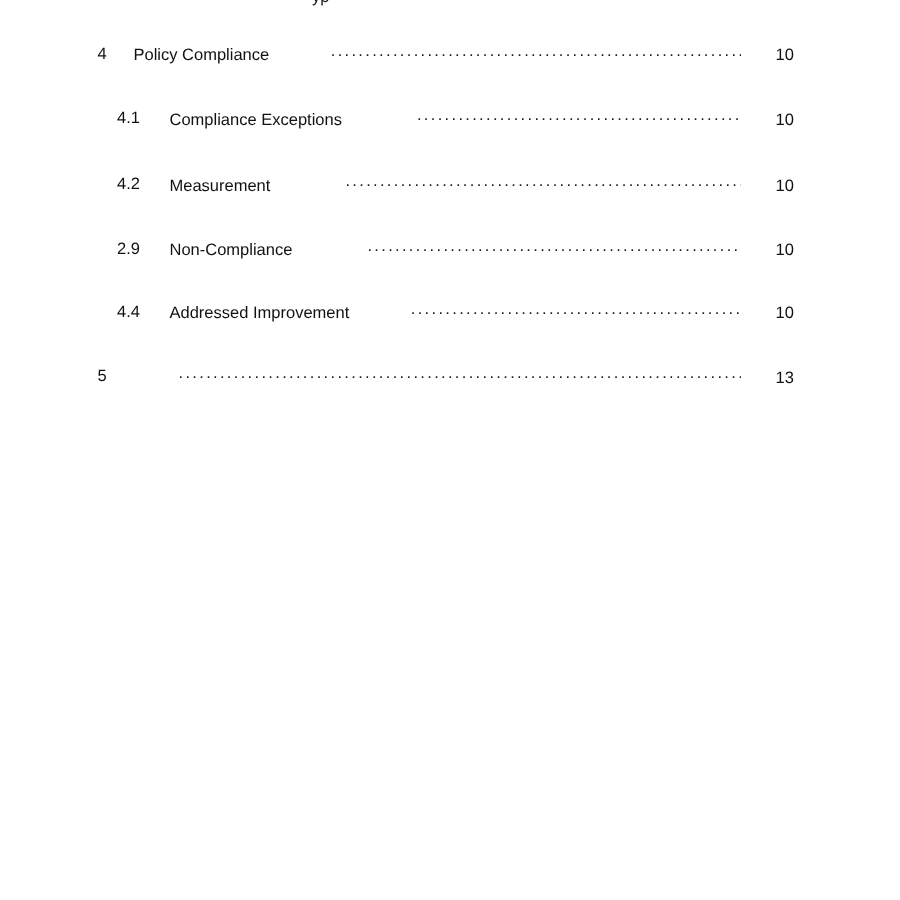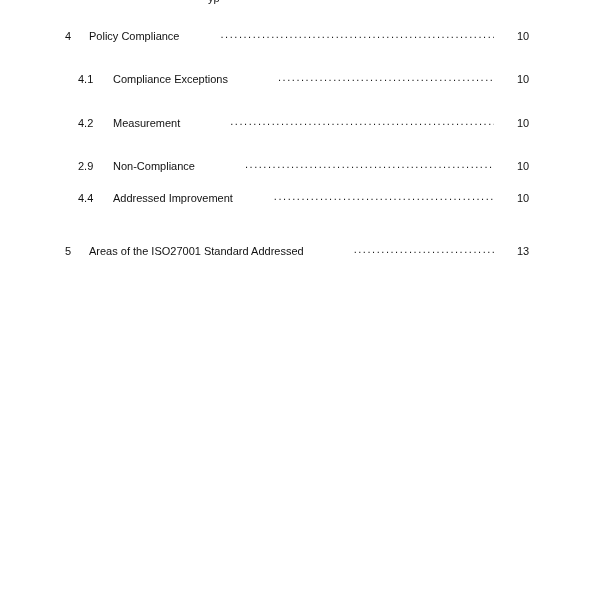--- a/index.html
+++ b/index.html
@@ -157,33 +157,32 @@
       </div>
       <div class="toc-entry level-2" style="top: 158px;">
         <span class="toc-num">2.9</span>
         <span class="toc-body">
           <span class="toc-title">Non-Compliance</span>
           <span class="toc-gap"></span>
           <span class="toc-leader"></span>
           <span class="toc-page">10</span>
         </span>
       </div>
-      <div class="toc-entry level-2" style="top: 190px;">
+      <div class="toc-entry level-2" style="top: 200px;">
         <span class="toc-num">4.4</span>
         <span class="toc-body">
           <span class="toc-title">Addressed Improvement</span>
           <span class="toc-gap none"></span>
           <span class="toc-leader"></span>
           <span class="toc-page">10</span>
         </span>
       </div>
       <div class="toc-entry level-1" style="top: 243px;">
         <span class="toc-num">5</span>
         <span class="toc-body">
-          <span class="toc-title">Areas of the ISO27001 Standard Addressed</span>
           <span class="toc-gap"></span>
           <span class="toc-leader"></span>
           <span class="toc-page">13</span>
         </span>
       </div>
     </div>
 
 </div>
 
 </body></html>

